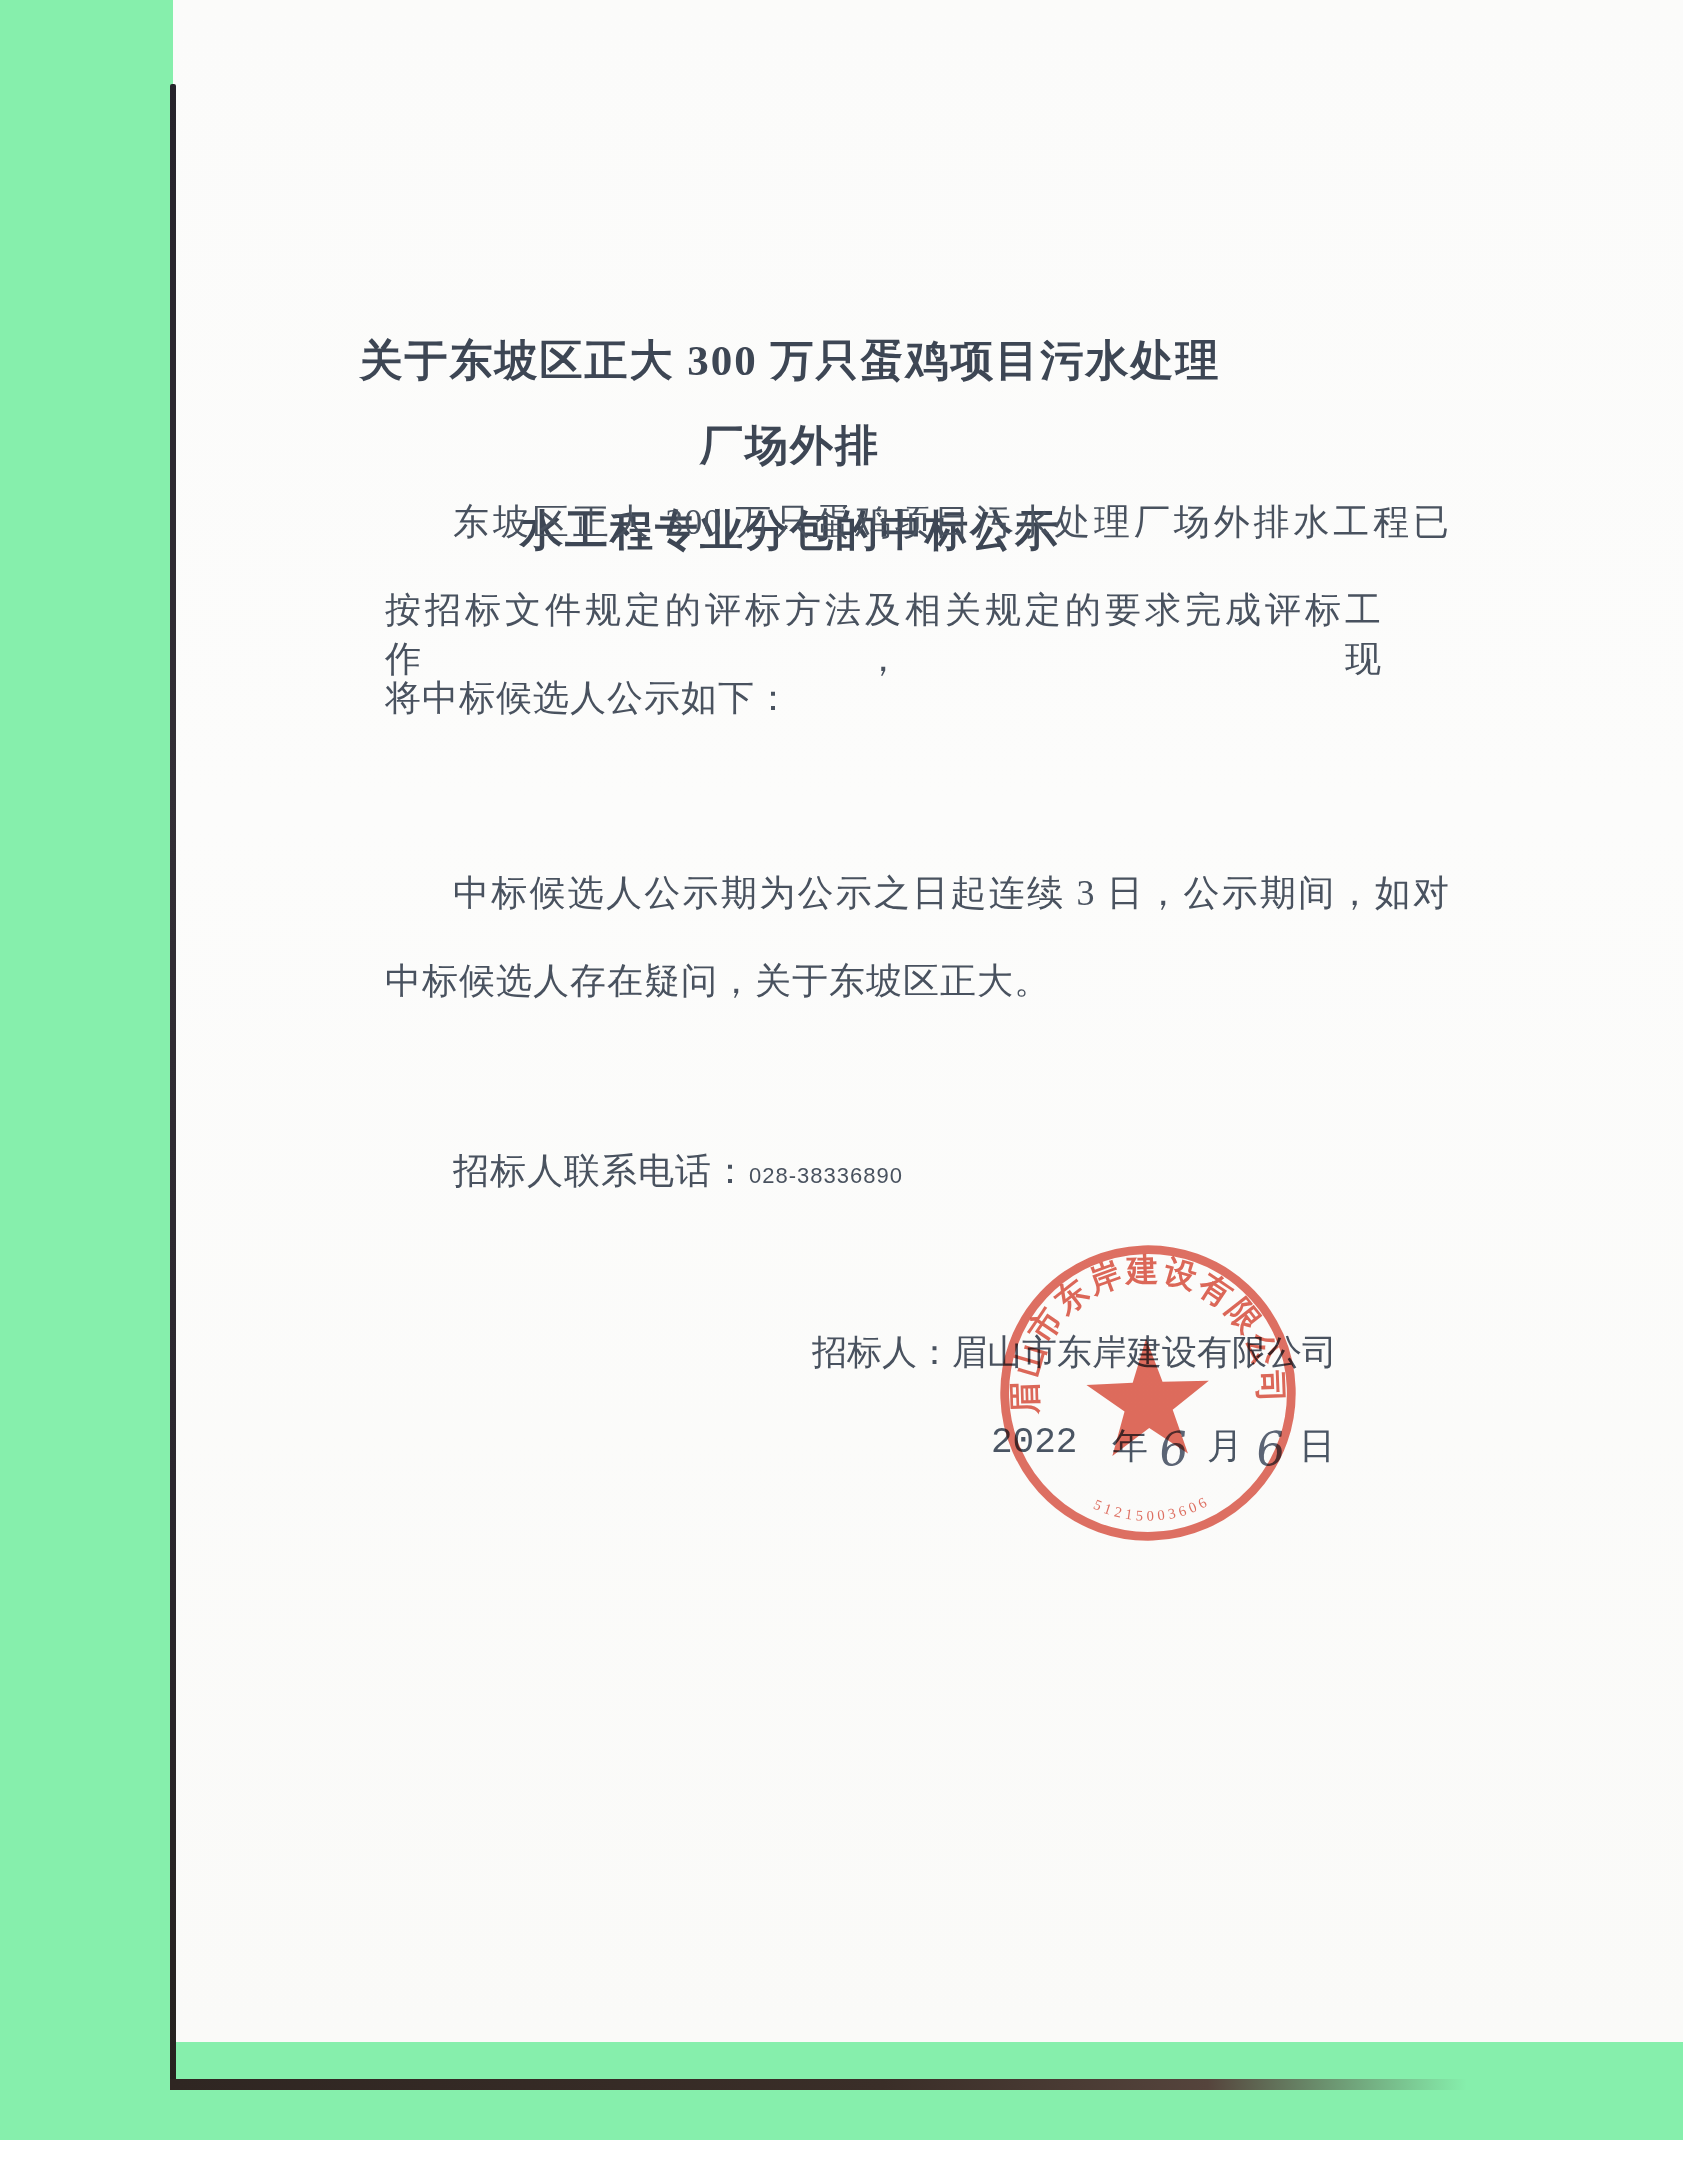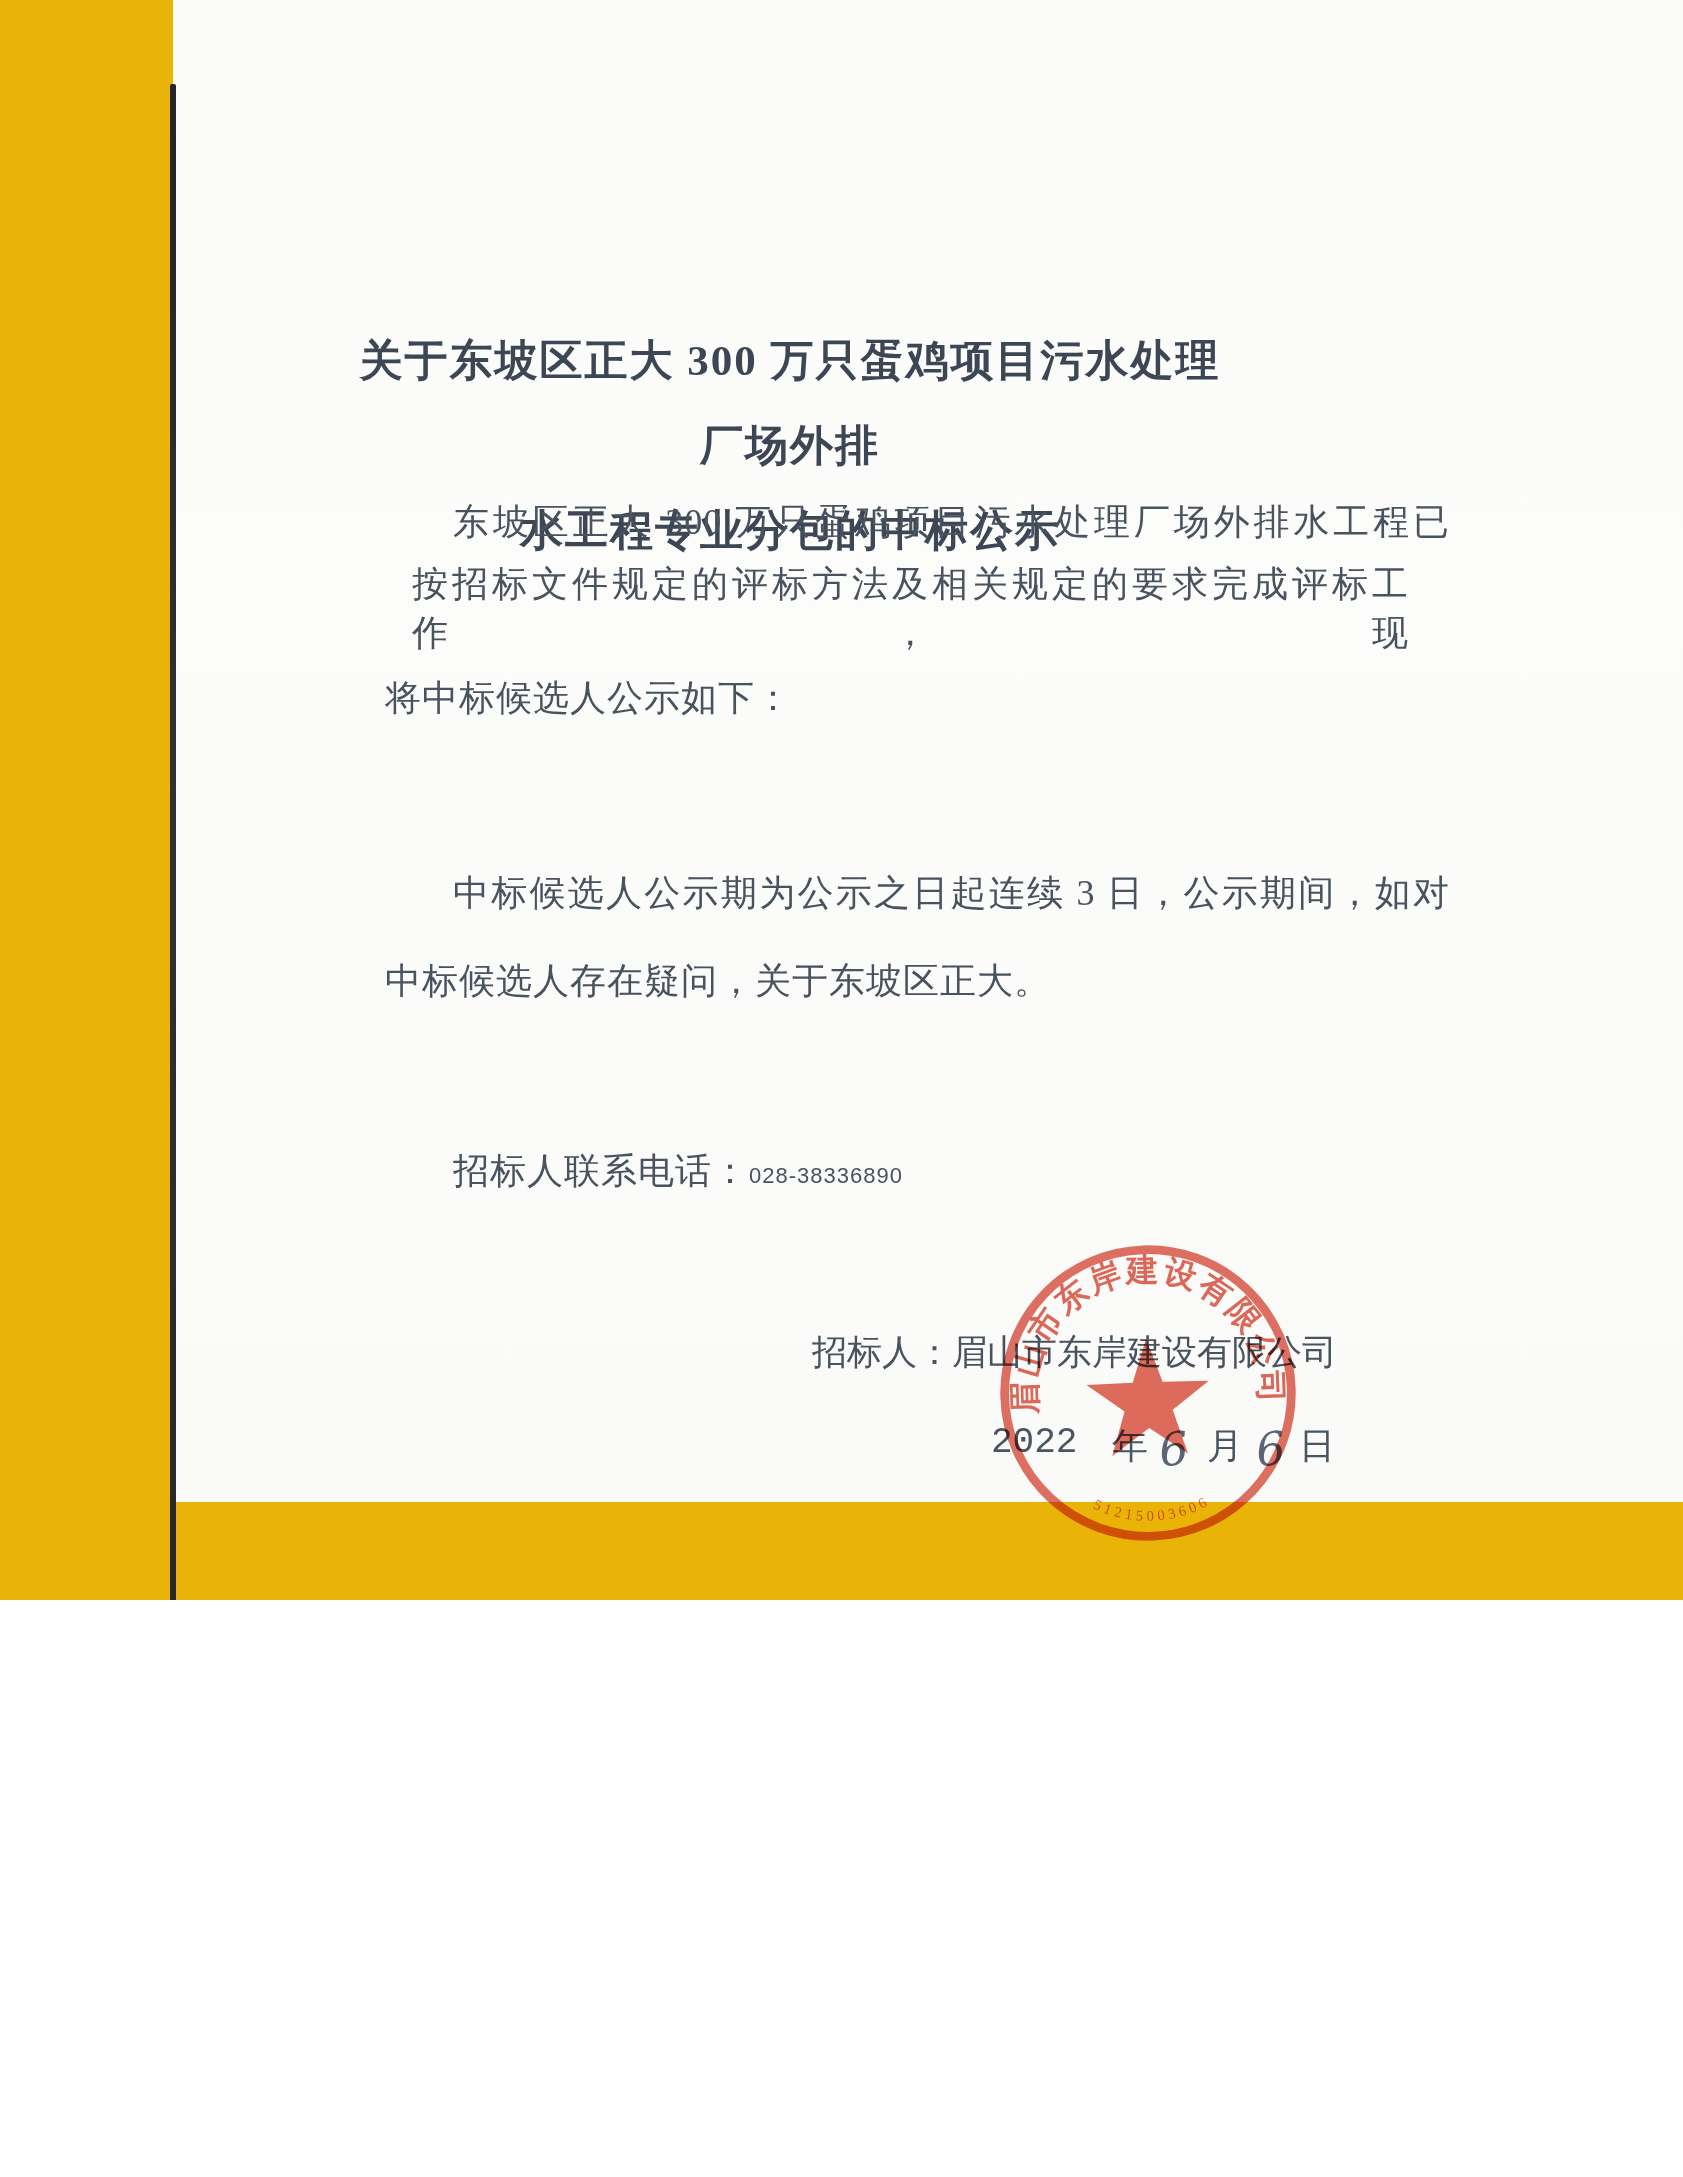--- a/index.html
+++ b/index.html
@@ -1,19 +1,19 @@
 <!DOCTYPE html>
 <html><head>
 <meta charset="utf-8">
 <style>
   html,body{margin:0;padding:0;background:#ffffff;}
   .canvas{
     position:relative;
-    width:1683px;height:1600px;
-    background:#eab308;
+    width:1683px;height:2140px;
+    background:#86efac;
     overflow:hidden;
     font-family:"Liberation Serif","DejaVu Serif",serif;
   }
   
   .paper{
     position:absolute;left:173px;top:0;right:0;bottom:98px;
     background:linear-gradient(180deg,#fbfbfa 0%,#fcfcfb 40%,#fafaf8 100%);
   }
   
   .edge-left{
@@ -70,21 +70,21 @@
   <div class="paper"></div>
   <div class="edge-left"></div>
   <div class="edge-bottom"></div>
 
   <div class="title">
     <div>关于东坡区正大 300 万只蛋鸡项目污水处理厂场外排</div>
     <div>水工程专业分包的中标公示</div>
   </div>
 
   <div class="bodyline just indent" style="top:498px;">东坡区正大 300 万只蛋鸡项目污水处理厂场外排水工程已</div>
-  <div class="bodyline just" style="top:560px;margin-left:27px;">按招标文件规定的评标方法及相关规定的要求完成评标工作，现</div>
+  <div class="bodyline just" style="top:586px;">按招标文件规定的评标方法及相关规定的要求完成评标工作，现</div>
   <div class="bodyline" style="top:674px;">将中标候选人公示如下：</div>
 
 
   <div class="bodyline just indent" style="top:869px;">中标候选人公示期为公示之日起连续 3 日，公示期间，如对</div>
   <div class="bodyline" style="top:957px;">中标候选人存在疑问，关于东坡区正大。</div>
 
   <div class="bodyline indent" style="top:1147px;">
     <span>招标人联系电话：</span><span class="num">028-38336890</span>
   </div>
 

